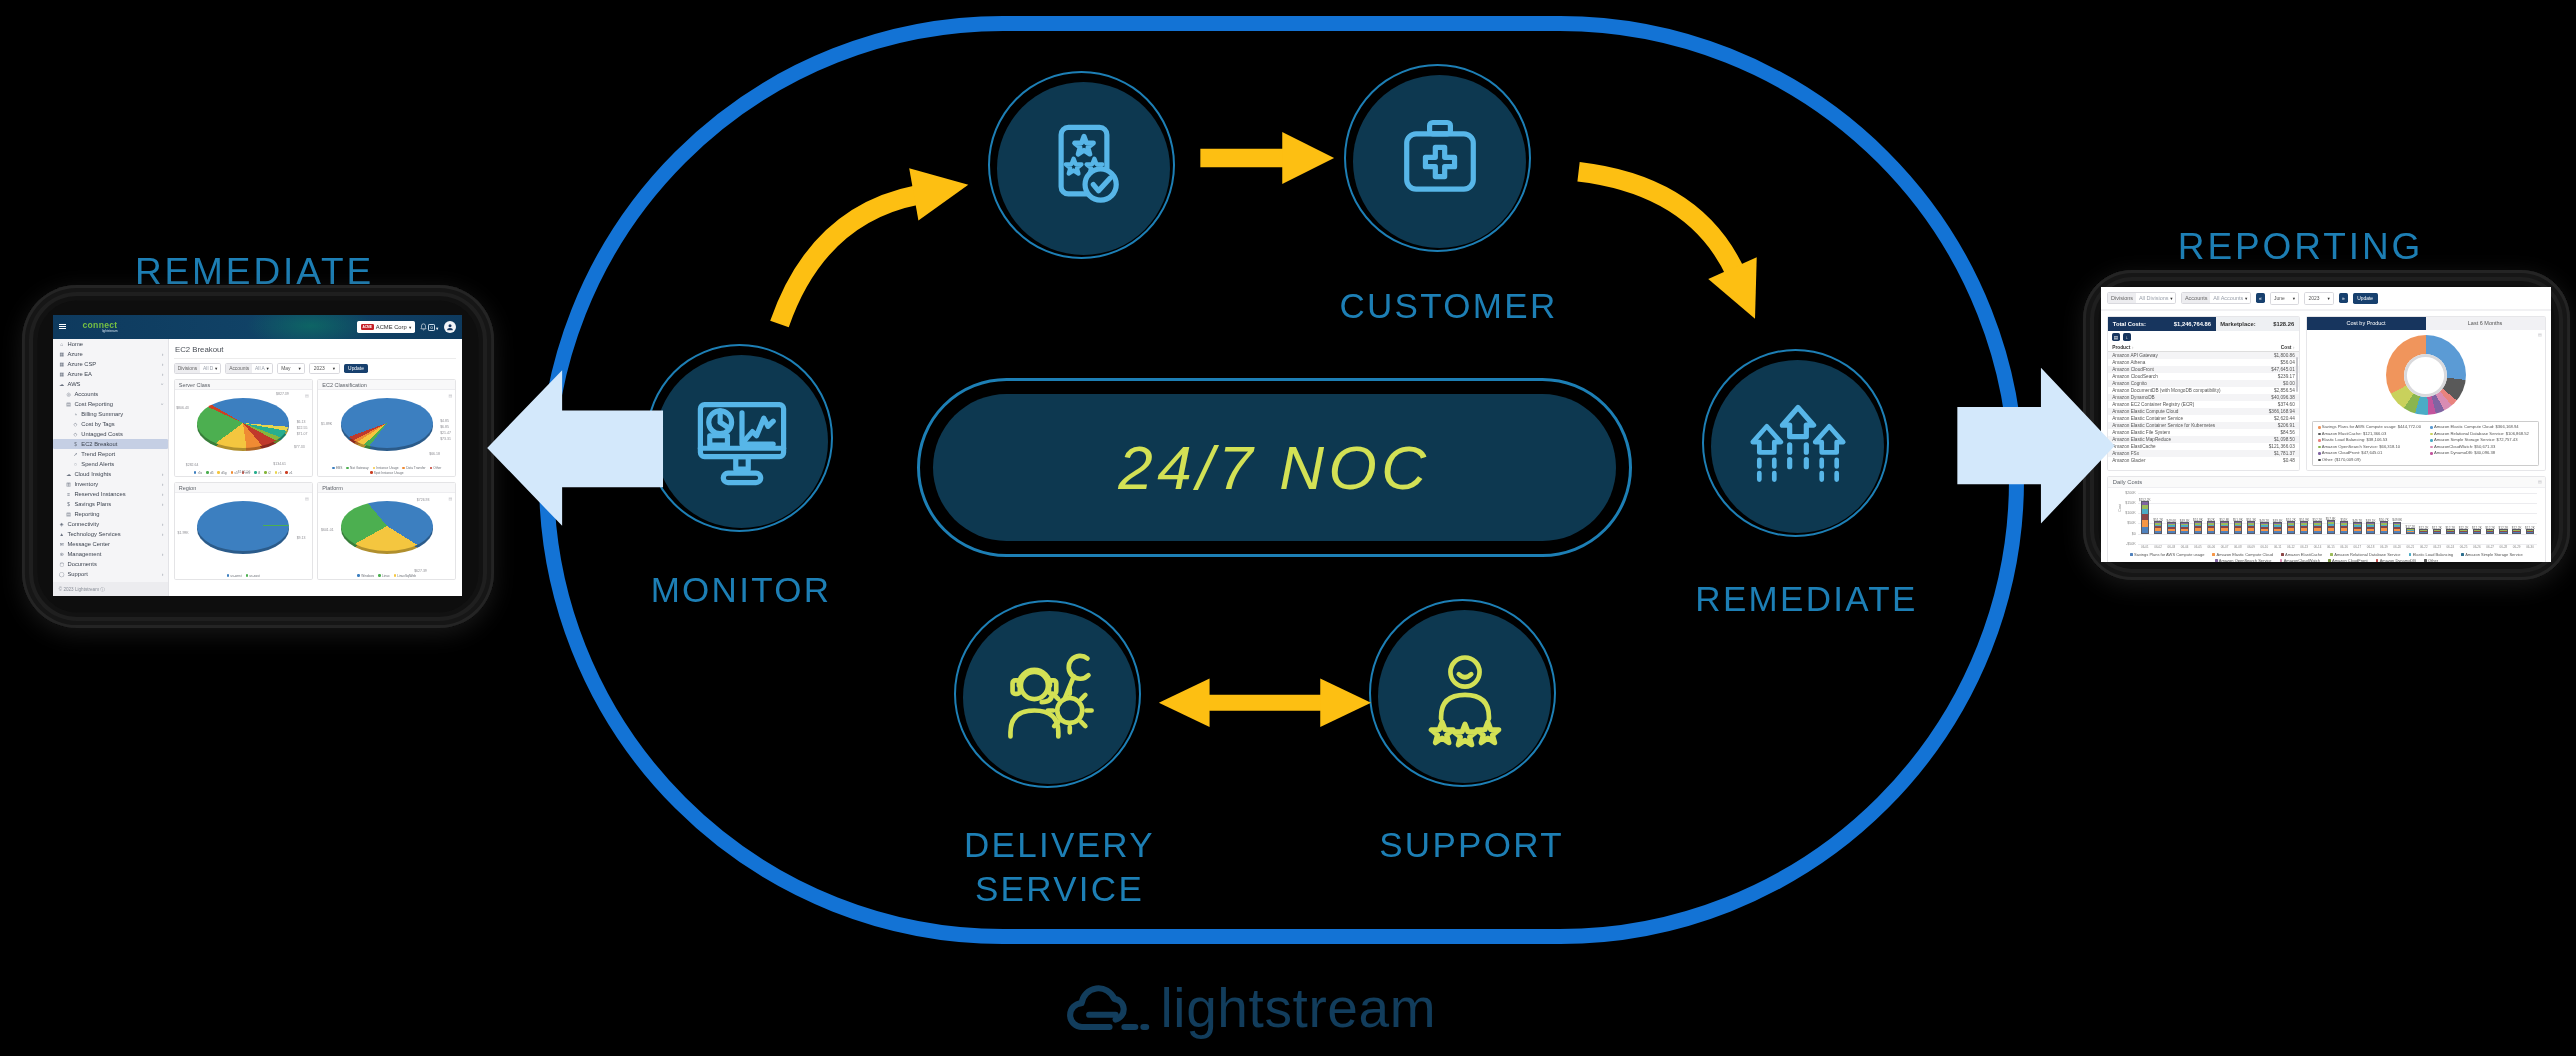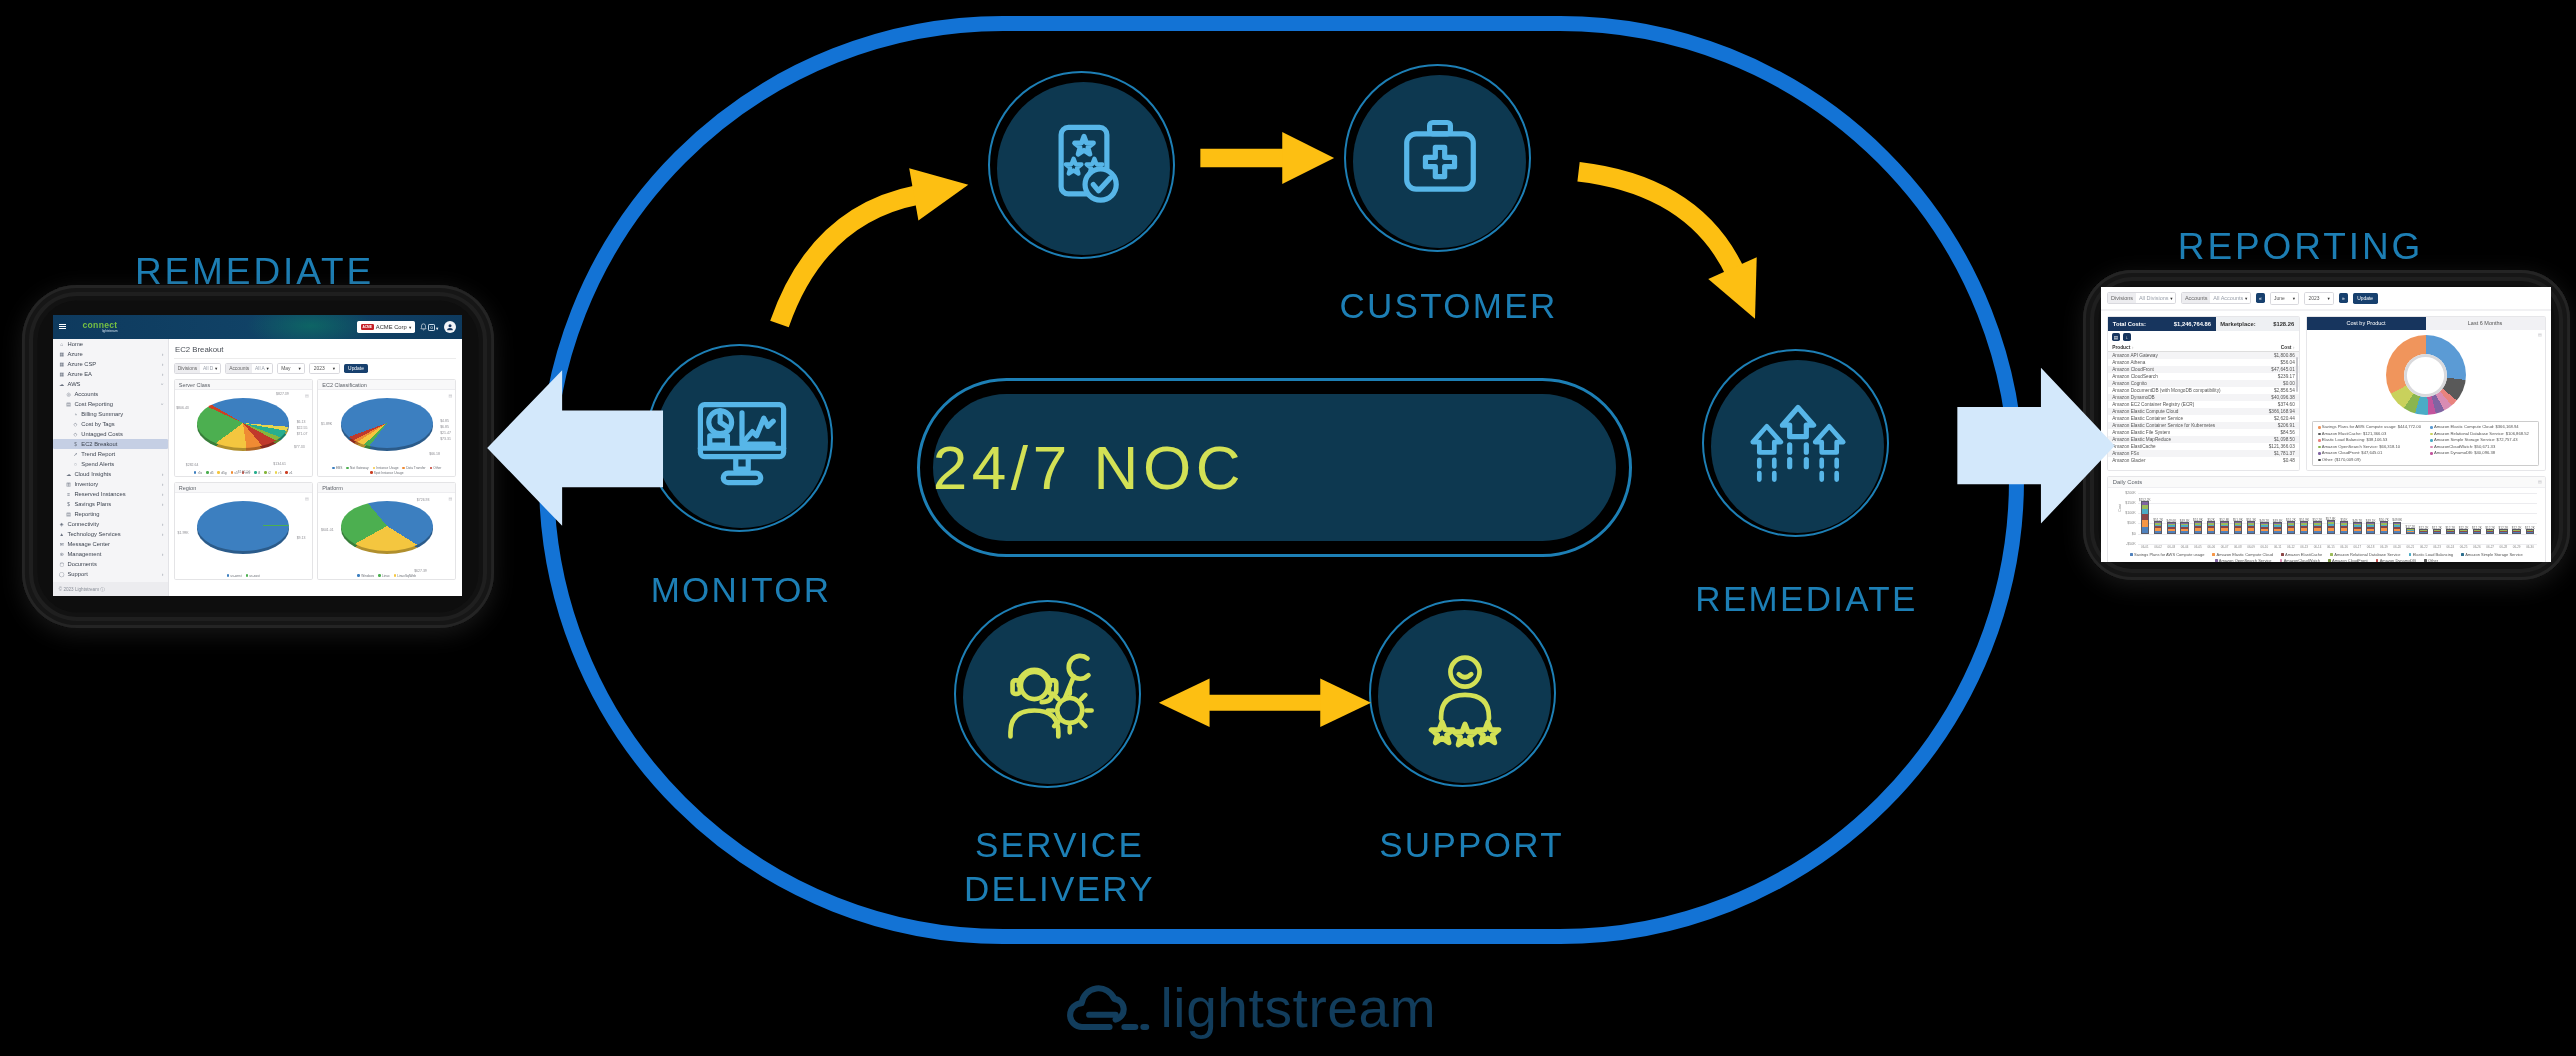--- a/index.html
+++ b/index.html
@@ -5,21 +5,21 @@
   html,body{margin:0;padding:0;background:#000;}
   body{width:2576px;height:1057px;font-family:"Liberation Sans",sans-serif;}
   #stage{position:absolute;inset:0;width:2576px;height:1057px;background:var(--bg);overflow:hidden;}
 
   
   .ellipse{position:absolute;left:539px;top:16px;width:1485px;height:928px;box-sizing:border-box;
     border:15px solid var(--ellipse);border-radius:464px;}
   .pill{position:absolute;left:917px;top:378px;width:715px;height:179px;box-sizing:border-box;
     border:3.5px solid var(--ring);border-radius:92px;}
   .pill-inner{position:absolute;inset:12.7px;background:var(--navy);border-radius:77px;
-    display:flex;align-items:center;}
+    display:flex;align-items:center;justify-content:center;font-style:italic;}
   .pill-inner span{color:var(--green);font-size:62px;font-weight:500;letter-spacing:4.6px;}
 
   .node{position:absolute;width:173px;height:173px;}
   .node .disc{position:absolute;inset:0;background:var(--navy);border-radius:50%;display:flex;align-items:center;justify-content:center;}
   .node .ring{position:absolute;left:-8.6px;top:-11px;width:187px;height:188px;box-sizing:border-box;
     border:2.9px solid var(--ring);border-radius:50%;}
   .node svg{width:104px;height:104px;}
   .icon-stroke{fill:none;stroke:var(--icon);stroke-width:5;stroke-linecap:round;stroke-linejoin:round;}
   .icon-green{fill:none;stroke:var(--green);stroke-width:4.5;stroke-linecap:round;stroke-linejoin:round;}
 
@@ -240,22 +240,22 @@
           <path d="M12 87 v-4 q0 -21 23 -21 q23 0 23 21 v4"></path>
           <path d="M86 12 a11 11 0 1 0 1 16"></path>
           <line x1="73" y1="29" x2="64" y2="51"></line>
           <circle cx="69" cy="62" r="12"></circle>
           <path d="M69 46 v-5 M69 78 v5 M53 62 h-5 M85 62 h5 M58 51 l-4 -4 M80 73 l4 4 M58 73 l-4 4 M80 51 l4 -4"></path>
         </g>
       </svg>
     </div>
   </div>
   <div class="nlabel" style="left:829px;top:823px;width:461px;">
+    <div>DELIVERY</div>
     <div>SERVICE</div>
-    <div>DELIVERY</div>
   </div>
 
   <div class="node" style="left:1378px;top:610px;">
     <div class="ring"></div>
     <div class="disc">
       <svg viewBox="0 0 100 100">
         <g class="icon-green">
           <circle cx="50" cy="26" r="14"></circle>
           <path d="M44 28 q6 6 12 0"></path>
           <path d="M27 71 v-2 q0 -21 23 -21 q23 0 23 21 v2"></path>

